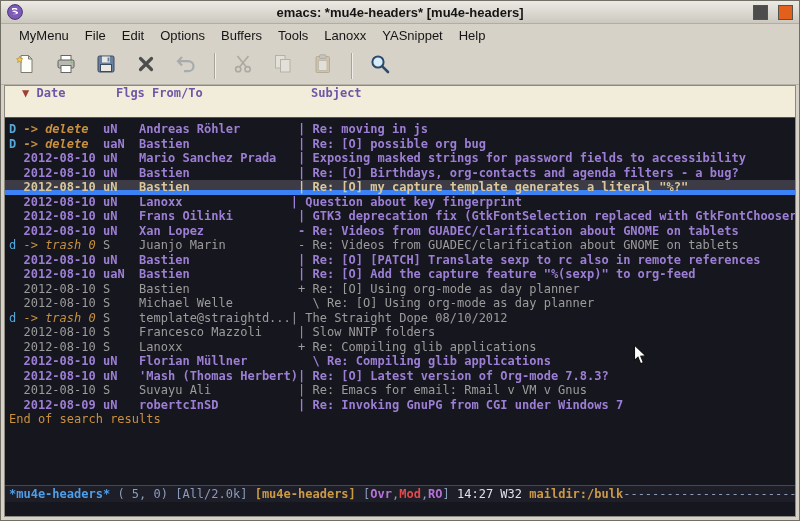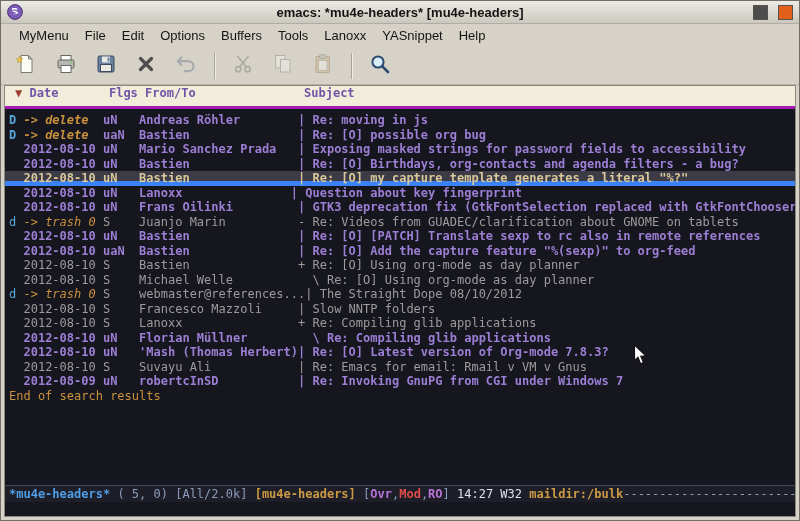--- a/index.html
+++ b/index.html
@@ -21,22 +21,22 @@
   .menu-item{padding:3px 8px;cursor:default}
 
   .toolbar{height:38px;display:flex;align-items:center;padding:0 8px;gap:6px;border-bottom:1px solid #b6b2a9;flex:none}
   .tbtn{width:34px;height:30px;display:flex;align-items:center;justify-content:center;border-radius:3px}
   .tbtn svg{width:22px;height:22px}
   .tbtn.disabled{opacity:.32}
   .tsep{width:1px;height:26px;background:#a6a399;box-shadow:1px 0 0 #f1eee7;margin:0 5px}
 
   .frame{flex:1;margin:0 3px 3px 3px;border:1px solid #8c8a80;display:flex;flex-direction:column;background:var(--bg,#16161f);min-height:0}
 
-  .header-line{height:23px;flex:none;background:var(--header_bg,#f2ecda);border-bottom:3px solid #a21caf;
-    font:bold 12px "DejaVu Sans Mono",monospace;line-height:15px;color:var(--header_fg,#6f55a8);white-space:pre;padding-left:10px}
+  .header-line{height:32px;flex:none;background:var(--header_bg,#f2ecda);border-bottom:1px solid #a21caf;
+    font:bold 12px "DejaVu Sans Mono",monospace;line-height:15px;color:var(--header_fg,#6f55a8);white-space:pre;padding-left:17px}
   .header-line .tri{color:#9c3f34}
   .header-line span{cursor:pointer}
 
   .buffer{flex:1;overflow:hidden;padding-top:4px;font:12px "DejaVu Sans Mono",monospace}
   .brow{white-space:pre;height:14.5px;line-height:14.5px;padding-left:4px}
   .brow.unread{color:var(--unread,#9c7fd4);font-weight:bold}
   .brow.read{color:var(--read,#9c9c9c)}
   .brow .mk{color:var(--mark,#56a7da);font-style:normal}
   .brow .mv{color:var(--marked,#c9913d);font-style:italic}
   .brow.current{background:var(--current_bg,#3d3c46);border-bottom:5px solid #3b82f6}
@@ -156,26 +156,27 @@
     <div class="header-line"><span class="tri">▼ </span><span>Date       </span><span>Flgs </span><span>From/To               </span><span>Subject                       </span></div>
     <div class="buffer">
       <div id="rows">
           <div class="brow unread"><span class="mk">D </span><span class="mv">-&gt; delete  </span><span class="fl">uN   </span><span class="fr">Andreas Röhler        </span><span class="th">| </span><span class="sj">Re: moving in js</span></div>
           <div class="brow unread"><span class="mk">D </span><span class="mv">-&gt; delete  </span><span class="fl">uaN  </span><span class="fr">Bastien               </span><span class="th">| </span><span class="sj">Re: [O] possible org bug</span></div>
           <div class="brow unread"><span class="mk">  </span><span class="dt">2012-08-10 </span><span class="fl">uN   </span><span class="fr">Mario Sanchez Prada   </span><span class="th">| </span><span class="sj">Exposing masked strings for password fields to accessibility</span></div>
           <div class="brow unread"><span class="mk">  </span><span class="dt">2012-08-10 </span><span class="fl">uN   </span><span class="fr">Bastien               </span><span class="th">| </span><span class="sj">Re: [O] Birthdays, org-contacts and agenda filters - a bug?</span></div>
           <div class="brow unread current"><span class="mk">  </span><span class="dt">2012-08-10 </span><span class="fl">uN   </span><span class="fr">Bastien               </span><span class="th">| </span><span class="sj">Re: [O] my capture template generates a literal "%?"</span></div>
           <div class="brow unread"><span class="mk">  </span><span class="dt">2012-08-10 </span><span class="fl">uN   </span><span class="fr">Lanoxx               </span><span class="th">| </span><span class="sj">Question about key fingerprint</span></div>
           <div class="brow unread"><span class="mk">  </span><span class="dt">2012-08-10 </span><span class="fl">uN   </span><span class="fr">Frans Oilinki         </span><span class="th">| </span><span class="sj">GTK3 deprecation fix (GtkFontSelection replaced with GtkFontChooser)</span></div>
+          <div class="brow unread"><span class="mk">  </span><span class="dt">2012-08-10 </span><span class="fl">uN   </span><span class="fr">Xan Lopez             </span><span class="th">- </span><span class="sj">Re: Videos from GUADEC/clarification about GNOME on tablets</span></div>
           <div class="brow read"><span class="mk">d </span><span class="mv">-&gt; trash 0 </span><span class="fl">S    </span><span class="fr">Juanjo Marin          </span><span class="th">- </span><span class="sj">Re: Videos from GUADEC/clarification about GNOME on tablets</span></div>
           <div class="brow unread"><span class="mk">  </span><span class="dt">2012-08-10 </span><span class="fl">uN   </span><span class="fr">Bastien               </span><span class="th">| </span><span class="sj">Re: [O] [PATCH] Translate sexp to rc also in remote references</span></div>
           <div class="brow unread"><span class="mk">  </span><span class="dt">2012-08-10 </span><span class="fl">uaN  </span><span class="fr">Bastien               </span><span class="th">| </span><span class="sj">Re: [O] Add the capture feature "%(sexp)" to org-feed</span></div>
           <div class="brow read"><span class="mk">  </span><span class="dt">2012-08-10 </span><span class="fl">S    </span><span class="fr">Bastien               </span><span class="th">+ </span><span class="sj">Re: [O] Using org-mode as day planner</span></div>
           <div class="brow read"><span class="mk">  </span><span class="dt">2012-08-10 </span><span class="fl">S    </span><span class="fr">Michael Welle         </span><span class="th">  \ </span><span class="sj">Re: [O] Using org-mode as day planner</span></div>
-          <div class="brow read"><span class="mk">d </span><span class="mv">-&gt; trash 0 </span><span class="fl">S    </span><span class="fr">webmaster@references...</span><span class="th">| </span><span class="sj">The Straight Dope 08/10/2012</span></div>
+          <div class="brow read"><span class="mk">d </span><span class="mv">-&gt; trash 0 </span><span class="fl">S    </span><span class="fr">template@straightd...</span><span class="th">| </span><span class="sj">The Straight Dope 08/10/2012</span></div>
           <div class="brow read"><span class="mk">  </span><span class="dt">2012-08-10 </span><span class="fl">S    </span><span class="fr">Francesco Mazzoli     </span><span class="th">| </span><span class="sj">Slow NNTP folders</span></div>
           <div class="brow read"><span class="mk">  </span><span class="dt">2012-08-10 </span><span class="fl">S    </span><span class="fr">Lanoxx                </span><span class="th">+ </span><span class="sj">Re: Compiling glib applications</span></div>
           <div class="brow unread"><span class="mk">  </span><span class="dt">2012-08-10 </span><span class="fl">uN   </span><span class="fr">Florian Müllner       </span><span class="th">  \ </span><span class="sj">Re: Compiling glib applications</span></div>
           <div class="brow unread"><span class="mk">  </span><span class="dt">2012-08-10 </span><span class="fl">uN   </span><span class="fr">'Mash (Thomas Herbert)</span><span class="th">| </span><span class="sj">Re: [O] Latest version of Org-mode 7.8.3?</span></div>
           <div class="brow read"><span class="mk">  </span><span class="dt">2012-08-10 </span><span class="fl">S    </span><span class="fr">Suvayu Ali            </span><span class="th">| </span><span class="sj">Re: Emacs for email: Rmail v VM v Gnus</span></div>
           <div class="brow unread"><span class="mk">  </span><span class="dt">2012-08-09 </span><span class="fl">uN   </span><span class="fr">robertcInSD           </span><span class="th">| </span><span class="sj">Re: Invoking GnuPG from CGI under Windows 7</span></div>
         </div>
       <div class="endline">End of search results</div>
     </div>
     <div class="modeline"><span class="ml-bufname">*mu4e-headers*</span><span class="ml-dim"> ( 5, 0) [All/2.0k] </span><span class="ml-mode">[mu4e-headers]</span><span class="ml-dim"> [</span><span class="ml-violet">Ovr</span><span class="ml-dim">,</span><span class="ml-red">Mod</span><span class="ml-dim">,</span><span class="ml-violet">RO</span><span class="ml-dim">] </span><span class="ml-bright">14:27</span><span class="ml-bright"> W32 </span><span class="ml-mode">maildir:/bulk</span><span class="ml-dim">--------------------------------------------</span></div>

